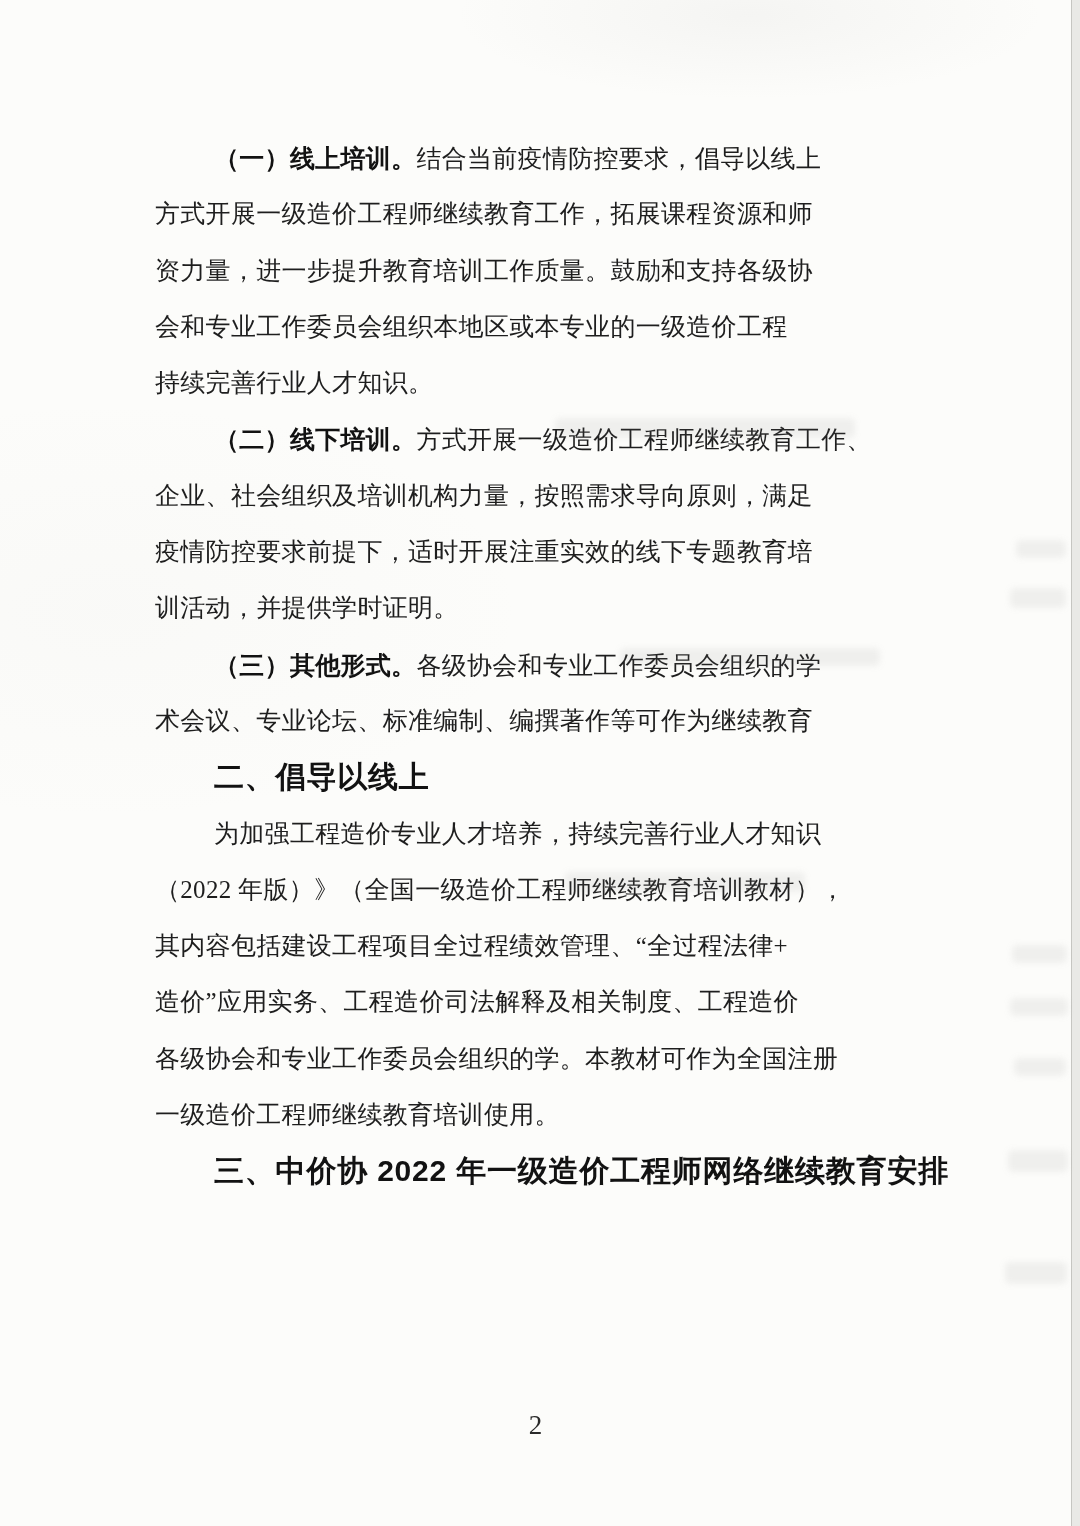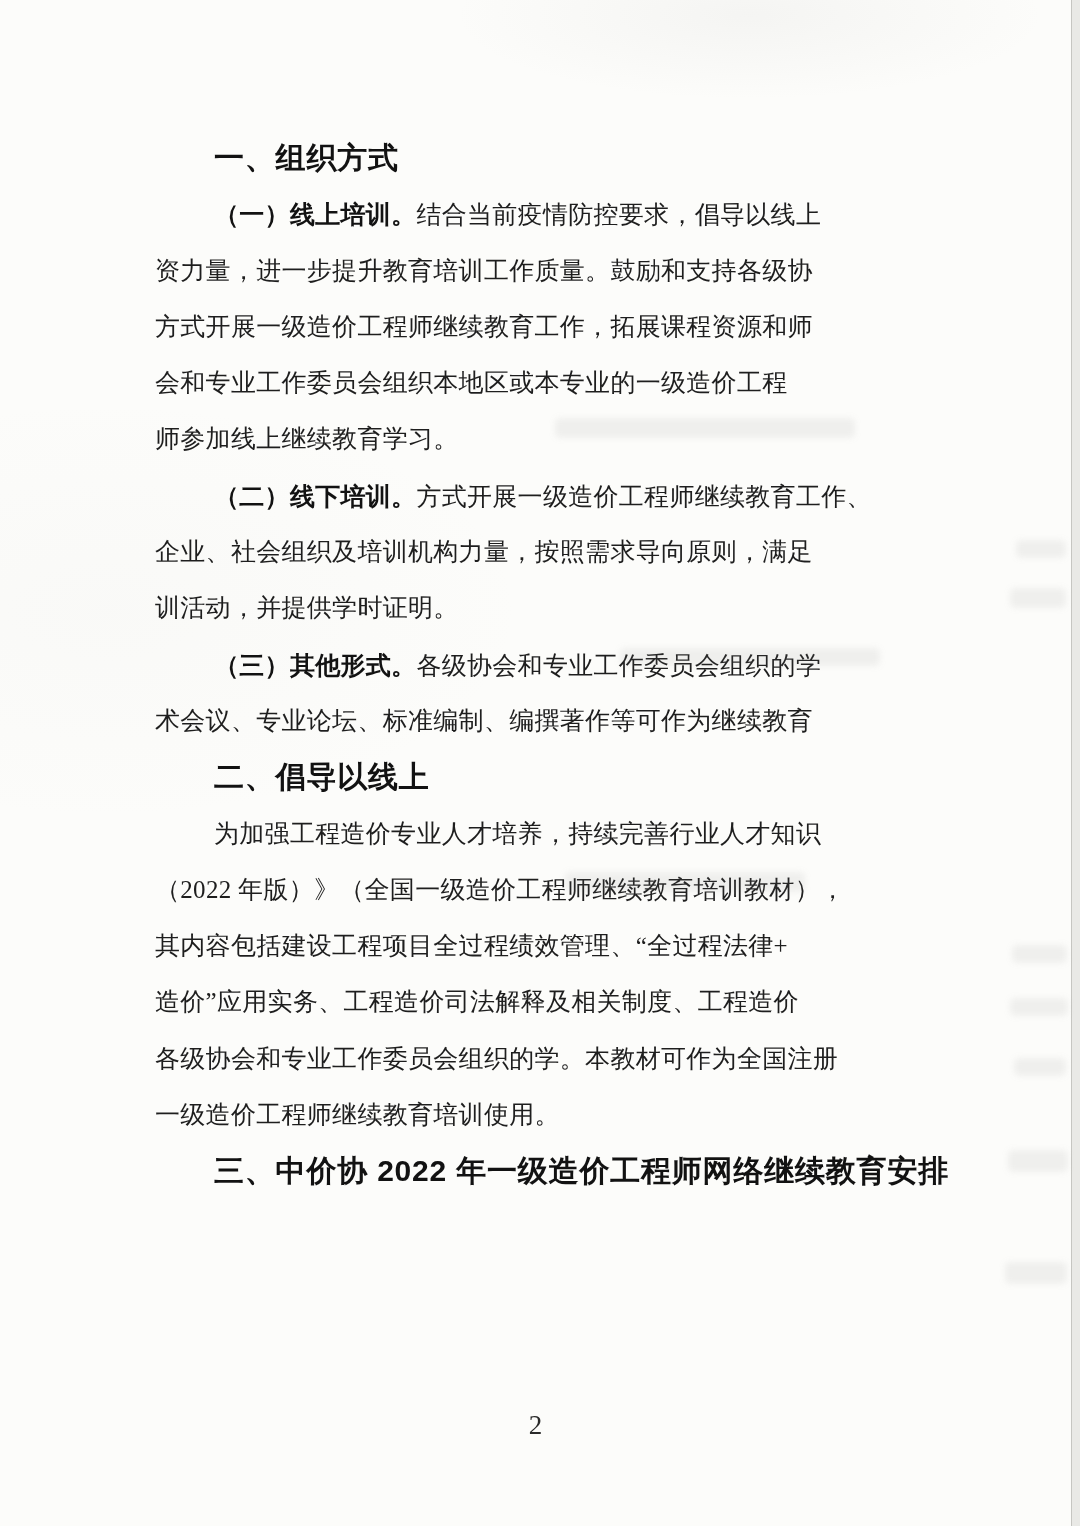--- a/index.html
+++ b/index.html
@@ -81,28 +81,28 @@
     filter: blur(3px);
     pointer-events: none;
   }
 </style>
 </head>
 <body>
 
 <div class="page">
 
   <div class="text-block" id="text-block">
-      <div class="line heading indent"><span>一、组织方式</span></div>
       <div class="line indent"><span class="lead">（一）线上培训。</span><span>结合当前疫情防控要求，倡导以线上</span></div>
+      <div class="line"><span>方式开展一级造价工程师继续教育工作，拓展课程资源和师</span></div>
       <div class="line"><span>资力量，进一步提升教育培训工作质量。鼓励和支持各级协</span></div>
-      <div class="line"><span>方式开展一级造价工程师继续教育工作，拓展课程资源和师</span></div>
       <div class="line"><span>会和专业工作委员会组织本地区或本专业的一级造价工程</span></div>
-      <div class="line"><span>师参加线上继续教育学习。</span></div>
+      <div class="line"><span>持续完善行业人才知识。</span></div>
       <div class="line indent"><span class="lead">（二）线下培训。</span><span>方式开展一级造价工程师继续教育工作、</span></div>
       <div class="line"><span>企业、社会组织及培训机构力量，按照需求导向原则，满足</span></div>
+      <div class="line"><span>疫情防控要求前提下，适时开展注重实效的线下专题教育培</span></div>
       <div class="line"><span>训活动，并提供学时证明。</span></div>
       <div class="line indent"><span class="lead">（三）其他形式。</span><span>各级协会和专业工作委员会组织的学</span></div>
       <div class="line"><span>术会议、专业论坛、标准编制、编撰著作等可作为继续教育</span></div>
       <div class="line heading indent"><span>二、倡导以线上</span></div>
       <div class="line indent"><span>为加强工程造价专业人才培养，持续完善行业人才知识</span></div>
       <div class="line"><span>（2022 年版）》（全国一级造价工程师继续教育培训教材），</span></div>
       <div class="line"><span>其内容包括建设工程项目全过程绩效管理、“全过程法律+</span></div>
       <div class="line"><span>造价”应用实务、工程造价司法解释及相关制度、工程造价</span></div>
       <div class="line"><span>各级协会和专业工作委员会组织的学。本教材可作为全国注册</span></div>
       <div class="line"><span>一级造价工程师继续教育培训使用。</span></div>

